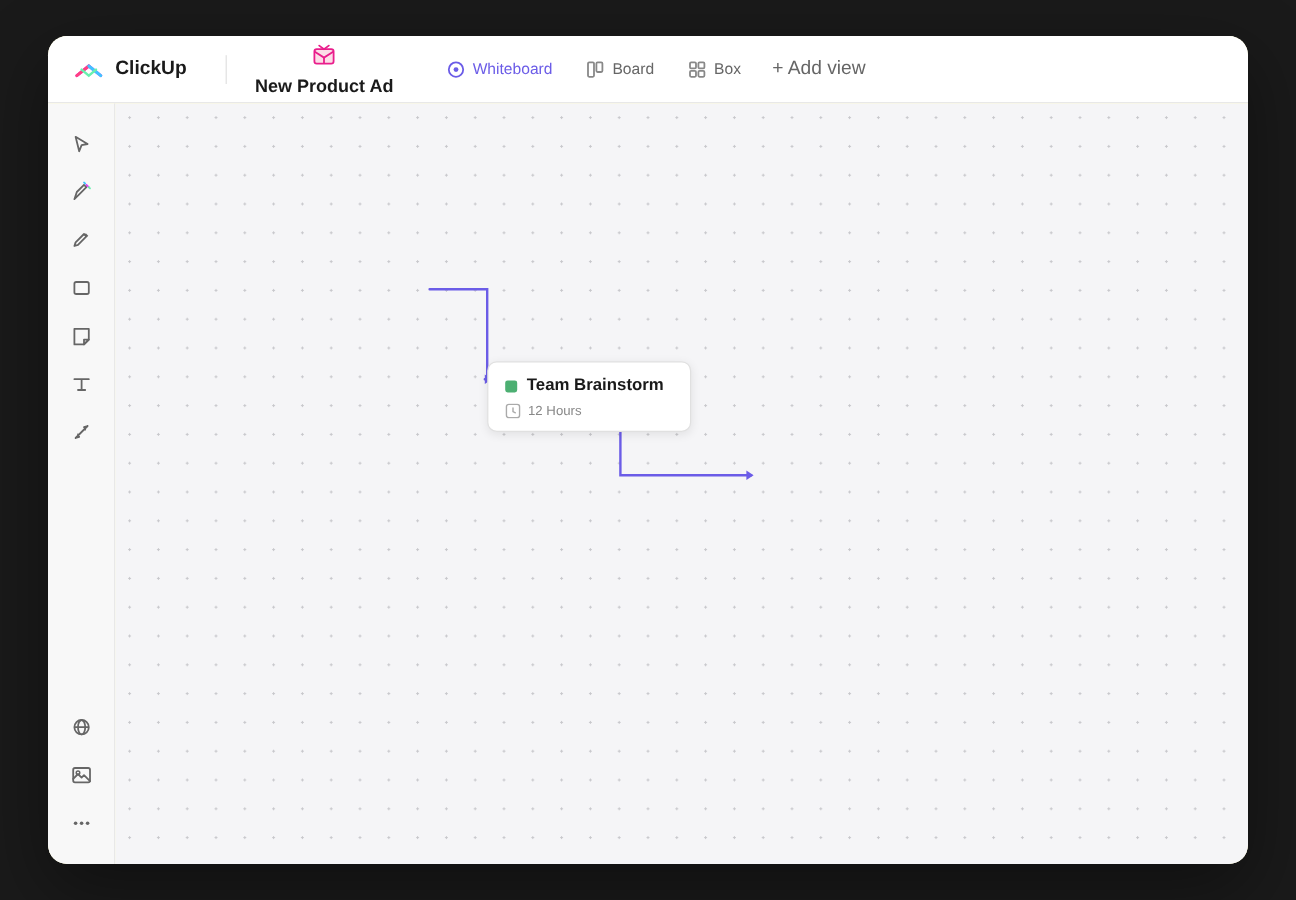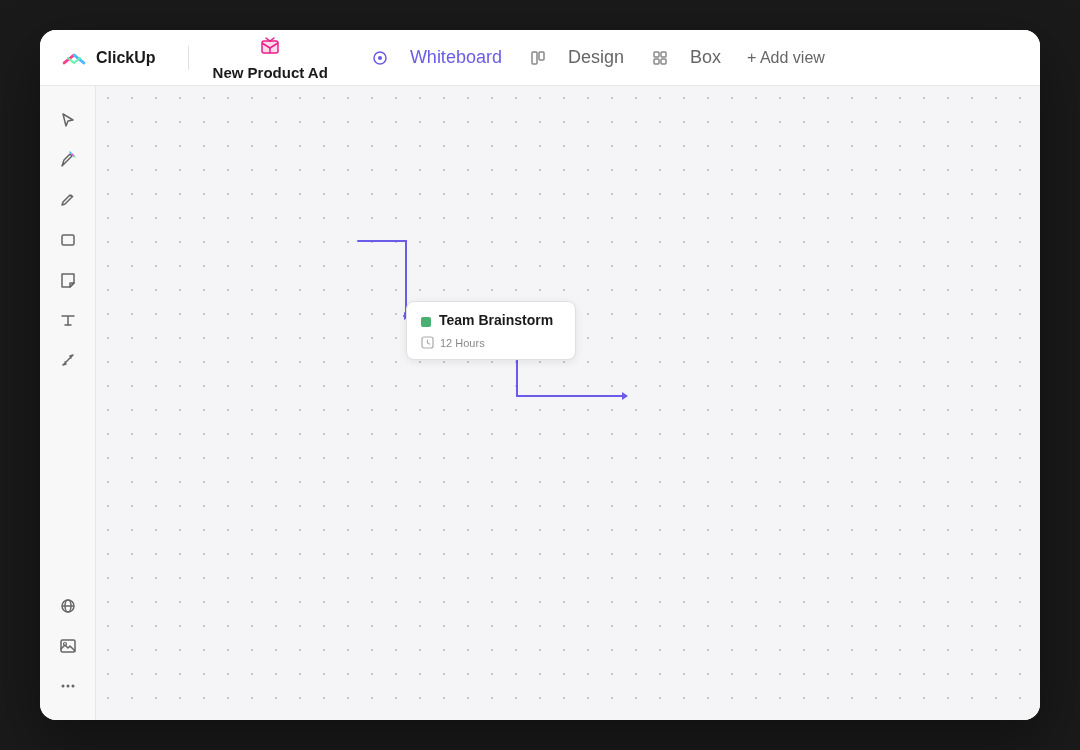--- a/index.html
+++ b/index.html
@@ -81,24 +81,24 @@
     .nav-tabs {
       display: flex;
       align-items: center;
       gap: 4px;
       margin-left: 8px;
     }
 
     .nav-tab {
       display: flex;
       align-items: center;
-      gap: 22px;
+      gap: 6px;
       padding: 6px 12px;
       border-radius: 6px;
-      font-size: 18px;
+      font-size: 13px;
       color: #666;
       cursor: pointer;
       white-space: nowrap;
     }
 
     .nav-tab.active {
       color: #6b5ce7;
       font-weight: 500;
     }
 
@@ -261,21 +261,21 @@
           <circle cx="8" cy="8" r="2" fill="#6b5ce7"></circle>
         </svg>
         <span>Whiteboard</span>
       </div>
 
       <div class="nav-tab">
         <svg width="16" height="16" viewBox="0 0 16 16" fill="none">
           <rect x="2" y="2" width="5" height="12" rx="1" stroke="#888" stroke-width="1.5"></rect>
           <rect x="9" y="2" width="5" height="8" rx="1" stroke="#888" stroke-width="1.5"></rect>
         </svg>
-        <span>Design</span>
+        <span>Board</span>
       </div>
 
       <div class="nav-tab">
         <svg width="16" height="16" viewBox="0 0 16 16" fill="none">
           <rect x="2" y="2" width="5" height="5" rx="1" stroke="#888" stroke-width="1.5"></rect>
           <rect x="9" y="2" width="5" height="5" rx="1" stroke="#888" stroke-width="1.5"></rect>
           <rect x="2" y="9" width="5" height="5" rx="1" stroke="#888" stroke-width="1.5"></rect>
           <rect x="9" y="9" width="5" height="5" rx="1" stroke="#888" stroke-width="1.5"></rect>
         </svg>
         <span>Box</span>

